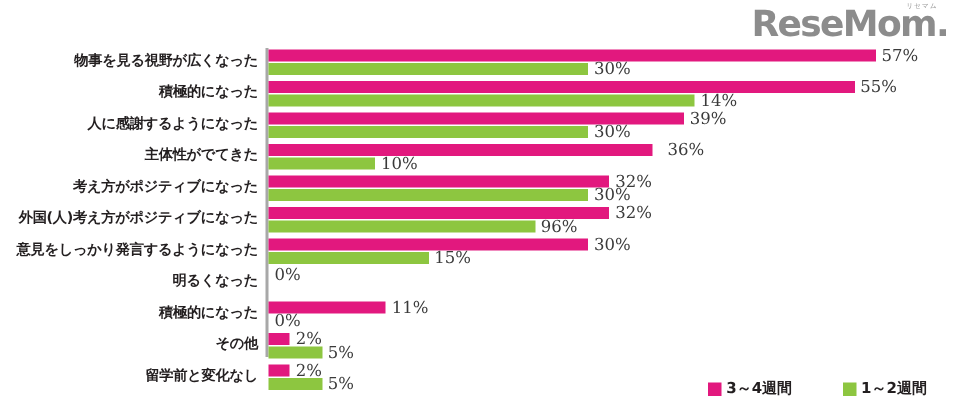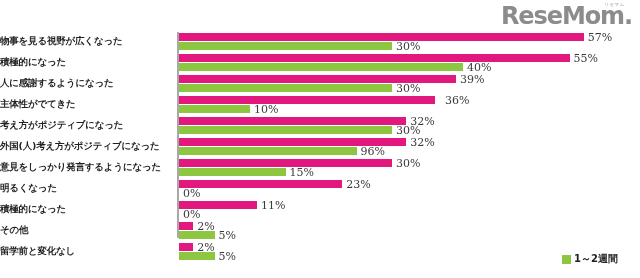--- a/index.html
+++ b/index.html
@@ -65,20 +65,21 @@
     width: 640px;
     height: 21px;
   }
   .row-label {
     position: absolute;
     left: 0;
     top: 0;
     width: 172px;
     height: 21px;
     line-height: 21px;
+    text-align: right;
     font-family: "DejaVu Sans", sans-serif;
     font-size: 9.5px;
     font-weight: 700;
     color: #231f20;
     white-space: nowrap;
     letter-spacing: -0.2px;
   }
   .bars {
     position: absolute;
     left: 179px;
@@ -168,21 +169,21 @@
       </div>
       <div class="row" style="top: 21px;">
         <div class="row-label">積極的になった</div>
         <div class="bars">
           <div class="bar-wrap first">
             <span class="bar pink" style="width: 390.5px;"></span>
             <span class="bar-value" style="left: 390.5px;">55%</span>
           </div>
           <div class="bar-wrap second">
             <span class="bar green" style="width: 284px;"></span>
-            <span class="bar-value" style="left: 284px;">40%</span>
+            <span class="bar-value" style="left: 284px;">14%</span>
           </div>
         </div>
       </div>
       <div class="row" style="top: 42px;">
         <div class="row-label">人に感謝するようになった</div>
         <div class="bars">
           <div class="bar-wrap first">
             <span class="bar pink" style="width: 276.9px;"></span>
             <span class="bar-value" style="left: 276.9px;">39%</span>
           </div>
@@ -240,24 +241,20 @@
           </div>
           <div class="bar-wrap second">
             <span class="bar green" style="width: 106.5px;"></span>
             <span class="bar-value" style="left: 106.5px;">15%</span>
           </div>
         </div>
       </div>
       <div class="row" style="top: 147px;">
         <div class="row-label">明るくなった</div>
         <div class="bars">
-          <div class="bar-wrap first">
-            <span class="bar pink" style="width: 163.3px;"></span>
-            <span class="bar-value" style="left: 163.3px;">23%</span>
-          </div>
           <div class="bar-wrap second">
             <span class="bar green" style="width: 0px;"></span>
             <span class="bar-value" style="left: 0px;">0%</span>
           </div>
         </div>
       </div>
       <div class="row" style="top: 168px;">
         <div class="row-label">積極的になった</div>
         <div class="bars">
           <div class="bar-wrap first">
@@ -293,17 +290,21 @@
           <div class="bar-wrap second">
             <span class="bar green" style="width: 35.5px;"></span>
             <span class="bar-value" style="left: 35.5px;">5%</span>
           </div>
         </div>
       </div>
     </div>
 </div>
 
 <div id="legend">
+    <div class="legend-item">
+      <span class="legend-swatch pink"></span>
+      <span class="legend-label">3～4週間</span>
+    </div>
     <div class="legend-item">
       <span class="legend-swatch green"></span>
       <span class="legend-label">1～2週間</span>
     </div>
   </div>
 
 </body></html>

